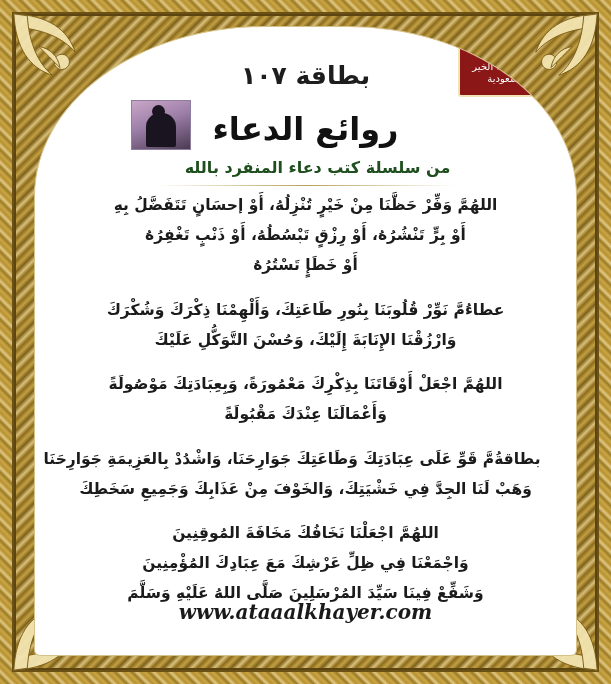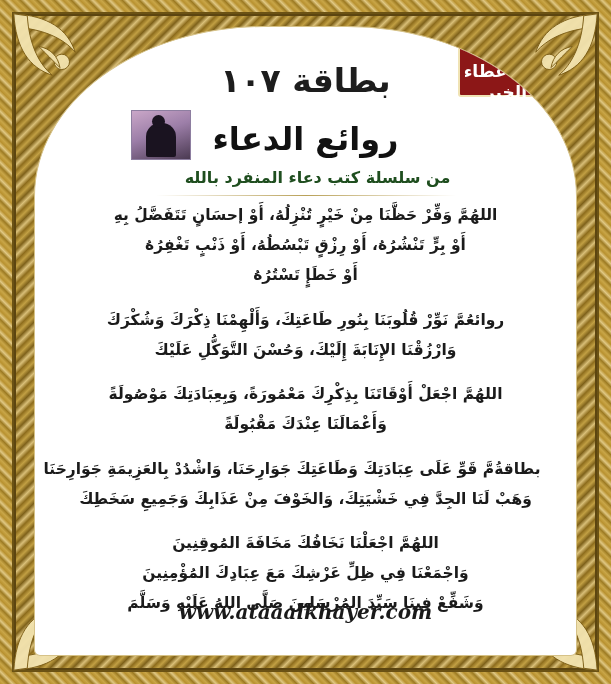--- a/index.html
+++ b/index.html
@@ -73,34 +73,34 @@
     border-radius: 3px;
     color: #ffffff;
     text-align: center;
     line-height: 1.25;
     padding-top: 3px;
     box-sizing: border-box;
     font-family: "DejaVu Sans", sans-serif;
     z-index: 5;
   }
   .logo-badge .l1 { font-size: 10px; }
-  .logo-badge .l2 { font-size: 17px; font-weight: bold; }
+  .logo-badge .l2 { font-size: 10px; font-weight: normal; }
   .logo-badge .l3 { font-size: 10px; }
 
   
   .content {
     position: absolute;
     left: 0; right: 0; top: 0; bottom: 0;
     direction: rtl;
     text-align: center;
     color: #2b2b2b;
   }
   .card-no {
     margin-top: 34px;
-    font-size: 33px;
+    font-size: 25px;
     font-weight: bold;
     color: #1d1d1d;
     letter-spacing: 0px;
   }
   .title-row {
     position: relative;
     margin-top: 16px;
     height: 48px;
   }
   .main-title {
@@ -237,21 +237,21 @@
       <div class="subtitle">من سلسلة كتب دعاء المنفرد بالله</div>
       <div class="divider"></div>
 
       <div class="dua-block">
         <div class="dua-line">اللهُمَّ وَفِّرْ حَظَّنَا مِنْ خَيْرٍ تُنْزِلُهُ، أَوْ إحسَانٍ تَتَفَضَّلُ بِهِ</div>
         <div class="dua-line">أَوْ بِرٍّ تَنْشُرُهُ، أَوْ رِزْقٍ تَبْسُطُهُ، أَوْ ذَنْبٍ تَغْفِرُهُ</div>
         <div class="dua-line">أَوْ خَطَإٍ تَسْتُرُهُ</div>
       </div>
 
       <div class="dua-block">
-        <div class="dua-line">روائعُمَّ نَوِّرْ قُلُوبَنَا بِنُورِ طَاعَتِكَ، وَأَلْهِمْنَا ذِكْرَكَ وَشُكْرَكَ</div>
+        <div class="dua-line">عطاءُمَّ نَوِّرْ قُلُوبَنَا بِنُورِ طَاعَتِكَ، وَأَلْهِمْنَا ذِكْرَكَ وَشُكْرَكَ</div>
         <div class="dua-line">وَارْزُقْنَا الإِنَابَةَ إِلَيْكَ، وَحُسْنَ التَّوَكُّلِ عَلَيْكَ</div>
       </div>
 
       <div class="dua-block">
         <div class="dua-line">اللهُمَّ اجْعَلْ أَوْقَاتَنَا بِذِكْرِكَ مَعْمُورَةً، وَبِعِبَادَتِكَ مَوْصُولَةً</div>
         <div class="dua-line">وَأَعْمَالَنَا عِنْدَكَ مَقْبُولَةً</div>
       </div>
 
       <div class="dua-block">
         <div class="dua-line">بطاقةُمَّ قَوِّ عَلَى عِبَادَتِكَ وَطَاعَتِكَ جَوَارِحَنَا، وَاشْدُدْ بِالعَزِيمَةِ جَوَارِحَنَا</div>

